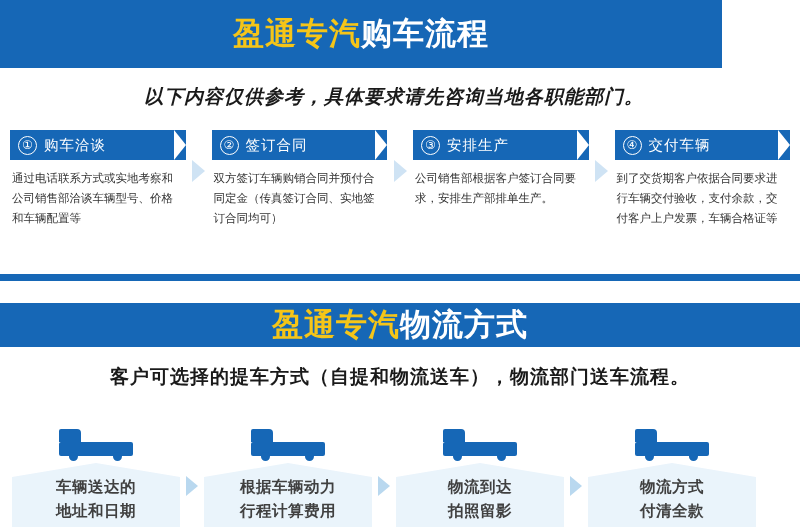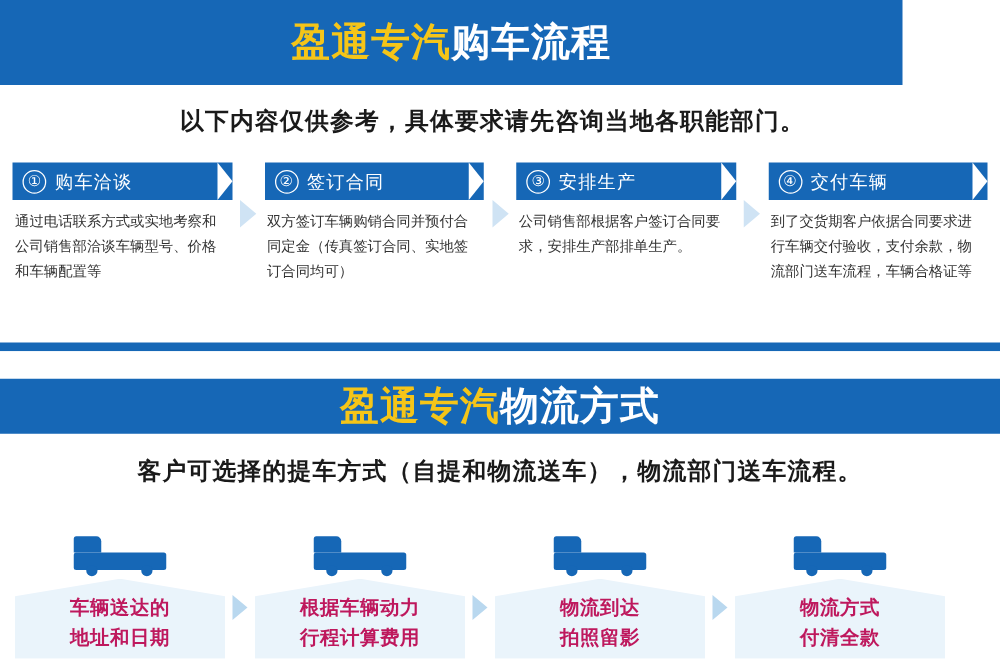--- a/index.html
+++ b/index.html
@@ -32,20 +32,21 @@
   .subtitle {
     width: 788px;
     height: 58px;
     display: flex;
     align-items: center;
     justify-content: center;
     color: #1a1a1a;
     font-size: 19px;
     font-weight: bold;
     letter-spacing: 1px;
+    font-style: italic;
   }
 
   
   .steps {
     display: flex;
     align-items: flex-start;
     padding: 4px 10px 0 10px;
     height: 140px;
   }
   .step {
@@ -197,21 +198,21 @@
     position: relative;
     display: flex;
     flex-direction: column;
     align-items: center;
     justify-content: center;
     clip-path: polygon(0 14px, 50% 0, 100% 14px, 100% 100%, 0 100%);
     padding-top: 8px;
   }
   .lcard-body span {
     font-size: 15.5px;
-    color: #be185d;
+    color: #404040;
     line-height: 1.55;
     font-weight: bold;
     letter-spacing: 0.5px;
   }
   .lc-arrow {
     width: 24px;
     height: 112px;
     display: flex;
     align-items: center;
     justify-content: center;
@@ -272,21 +273,21 @@
 
   <div class="step-arrow">
     <div class="chev"></div>
   </div>
 
   <div class="step">
     <div class="step-head">
       <div class="circle">④</div>
       <div class="step-title">交付车辆</div>
     </div>
-    <div class="step-body">到了交货期客户依据合同要求进行车辆交付验收，支付余款，物流部门送车流程，车辆合格证等</div>
+    <div class="step-body">到了交货期客户依据合同要求进行车辆交付验收，支付余款，交付客户上户发票，车辆合格证等</div>
   </div>
 
 </div>
 
 <div class="divider-band"></div>
 <div class="gap"></div>
 
 <div class="banner2">
   <div class="banner-text">
     <span class="hl">盈通专汽</span><span>物流方式</span>

